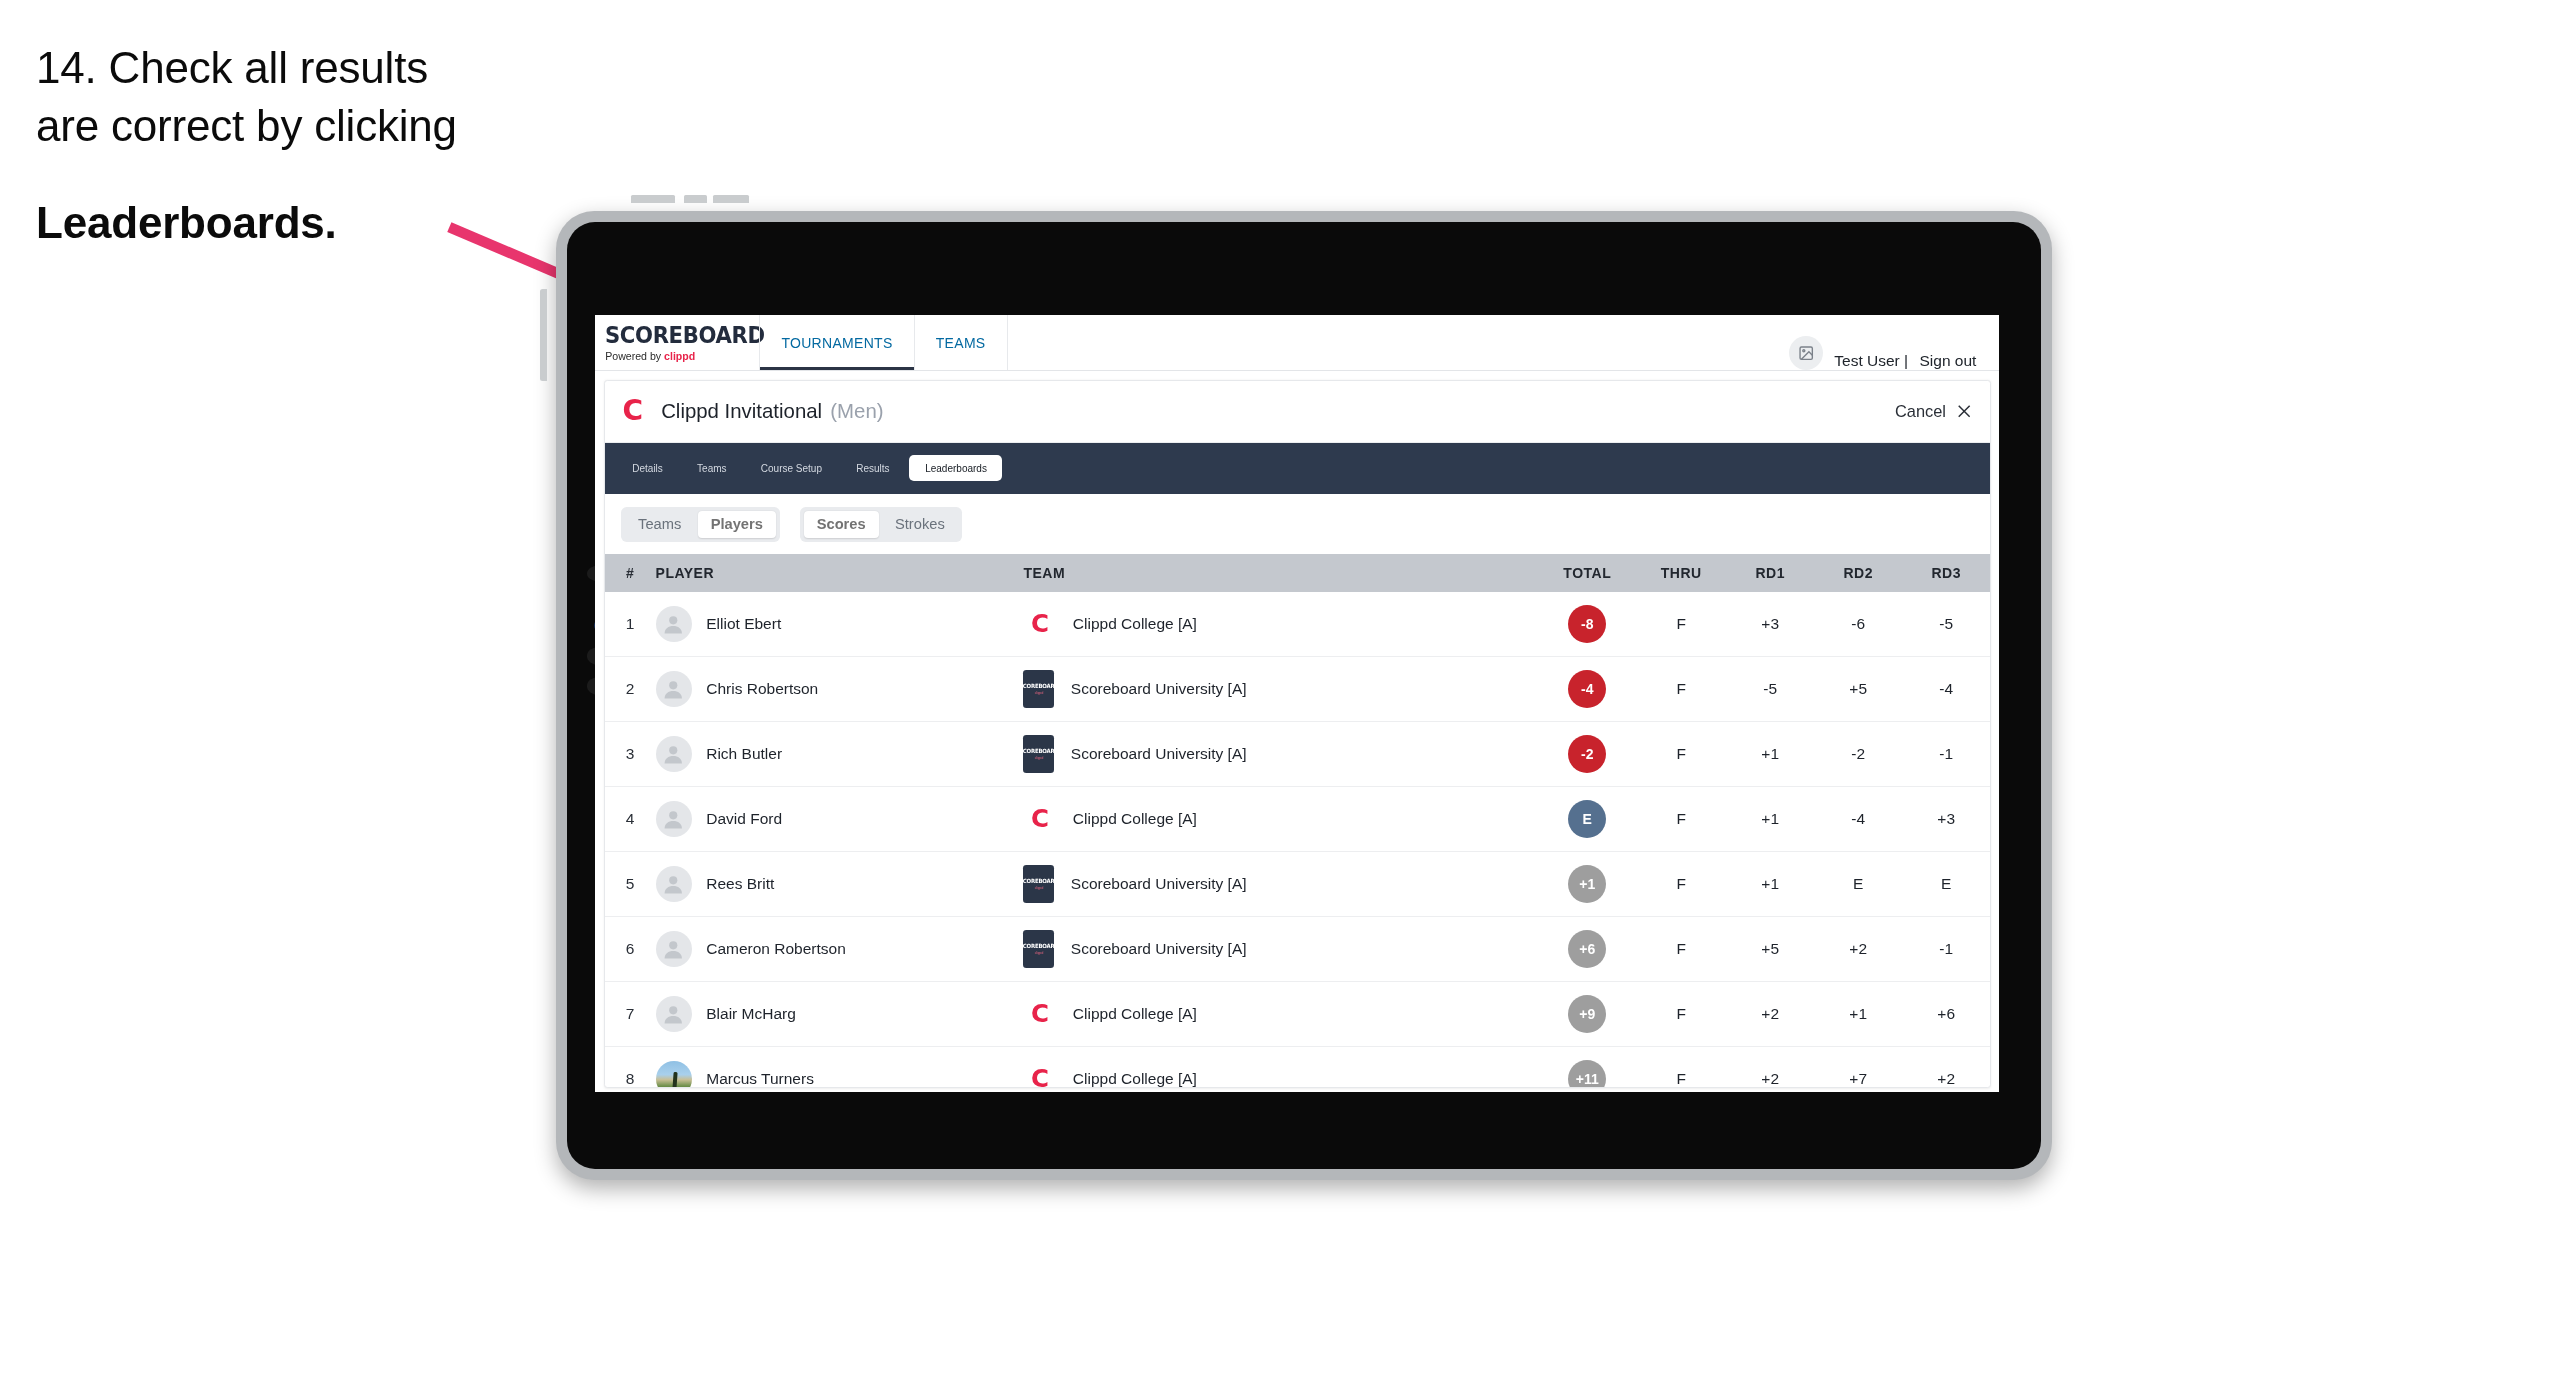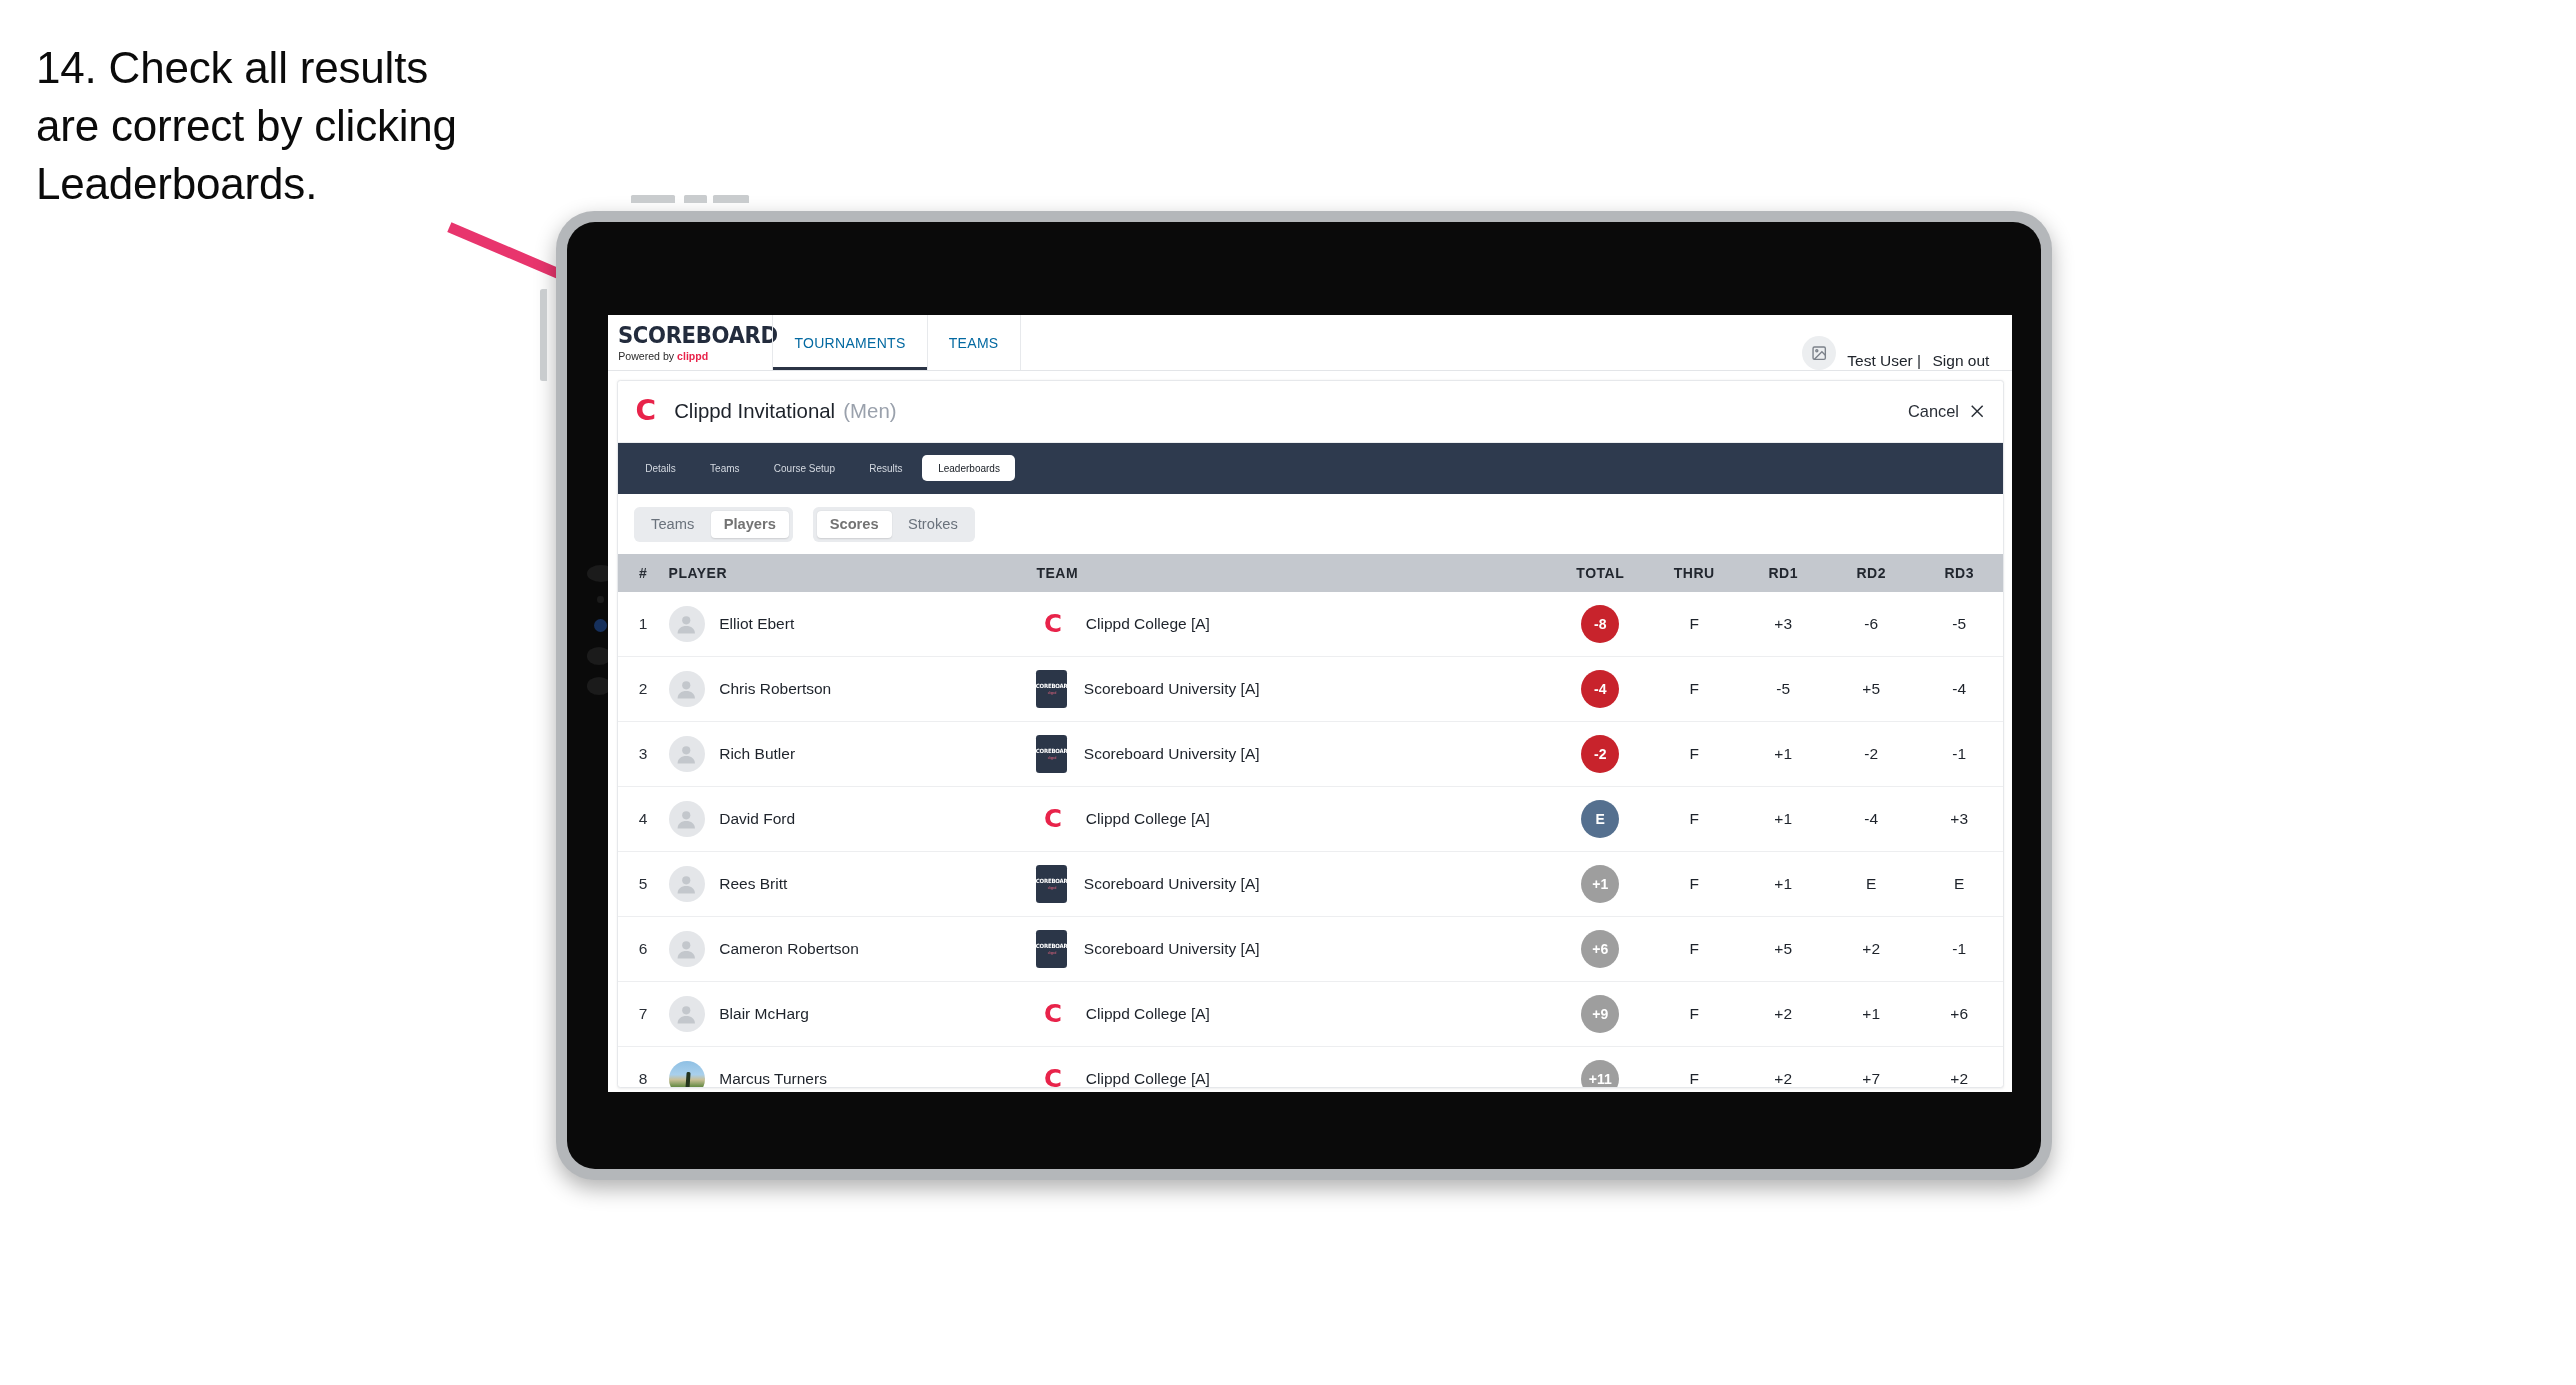--- a/index.html
+++ b/index.html
@@ -10,21 +10,21 @@
     overflow: hidden;
   }
   #stage { position: relative; width: 2576px; height: 1386px; background:#fff; }
 
   
   #caption {
     position: absolute; left: 36px; top: 39px; width: 654px;
     font-size: 44px; line-height: 1.32; color: #0b0b0b;
     letter-spacing: -0.2px;
   }
-  #caption .bold { font-weight: 400; }
+  #caption .bold { font-weight: 700; margin-top: 39px; }
 
   
   #arrow { position: absolute; left: 441px; top: 196px; width: 572px; height: 294px; }
 
   
   #tablet {
     position: absolute; left: 556px; top: 211px;
     width: 1496px; height: 969px;
     background: #b4b7ba;
     border-radius: 38px;
@@ -46,21 +46,21 @@
     position: absolute; left: -16.4px; width: 7.4px; background: #c9ccce;
     border-radius: 2.5px 0 0 2.5px;
   }
   .screen-dot {
     position: absolute; left: 19.6px; border-radius: 50%;
     background: #1b1b1b;
   }
 
   
   #app {
-    position: absolute; left: 41px; top: 93px;
+    position: absolute; left: 28px; top: 93px;
     width: 1404px; height: 777px;
     background: #ffffff;
     overflow: hidden;
   }
 
   
   #app-header {
     height: 56px; background: #fff; display: flex; align-items: stretch;
     border-bottom: 0.8px solid #e3e5e8;
   }

